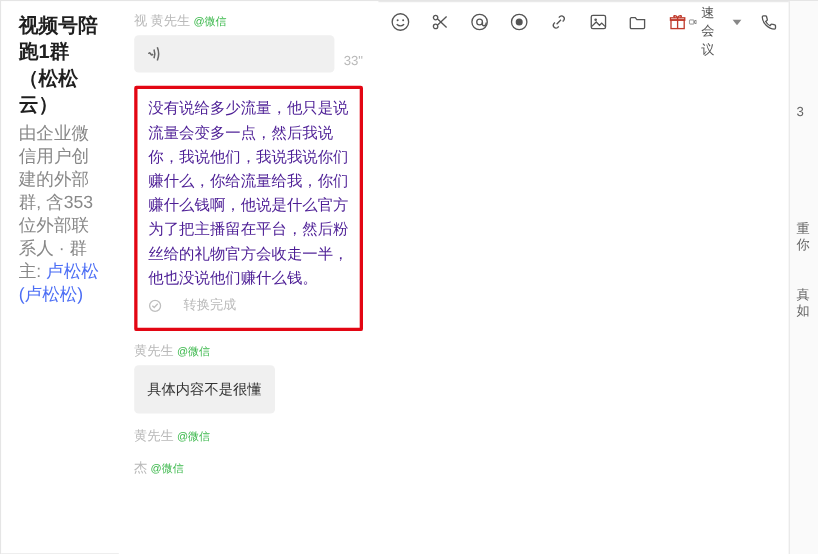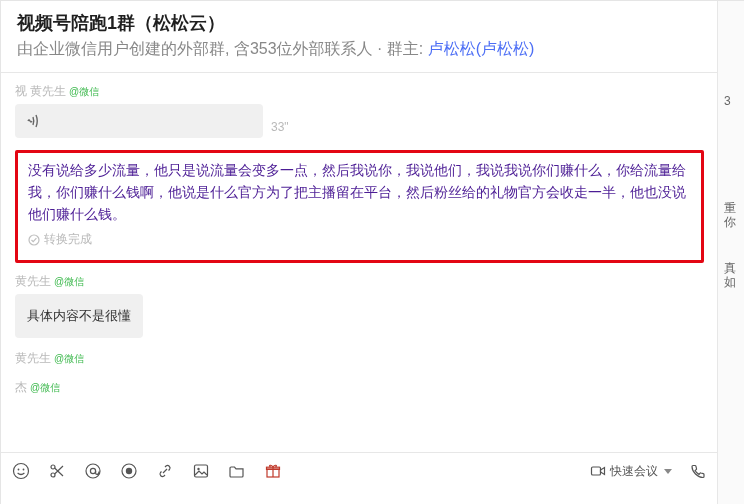--- a/index.html
+++ b/index.html
@@ -21,21 +21,21 @@
     width:744px;height:504px;overflow:hidden;
     font-family:-apple-system,BlinkMacSystemFont,"PingFang SC","Microsoft YaHei",sans-serif;
     font-size:13px;color:var(--text-main);background:var(--page-bg);
     position:relative;box-sizing:border-box;
     border-top:1px solid var(--border);border-left:1px solid var(--border);
   }
 
   
   .chat-column{
     position:absolute;left:0;top:0;width:717px;height:100%;
-    display:flex;flex-direction:column;
+    display:flex;flex-direction:row;
   }
   .right-panel{
     position:absolute;right:0;top:0;width:27px;height:100%;
     background:var(--right-panel-bg);border-left:1px solid var(--divider);
     overflow:hidden;padding:6px 0 0 6px;box-sizing:border-box;
     font-size:12px;color:#666;
   }
   .right-panel .rp-item{height:48px;display:flex;align-items:center;}
   .right-panel .rp-spacer{height:70px;}
 
@@ -80,21 +80,21 @@
 
   
   .highlight-box{
     border:3px solid var(--highlight);border-radius:2px;
     padding:6px 10px 12px 10px;margin:4px 0 10px 0;
   }
   .highlight-box .transcript{
     font-size:14px;line-height:22px;color:#4c1d95;
   }
   .highlight-box .status{
-    margin-top:6px;font-size:12px;color:var(--text-tertiary);display:flex;align-items:center;gap:4px;text-align:right;
+    margin-top:6px;font-size:12px;color:var(--text-tertiary);display:flex;align-items:center;gap:20px;text-align:right;
   }
   .status .check-icon{display:inline-flex;}
 
   
   .composer{
     border-top:1px solid var(--divider);
     padding:6px 10px 8px 10px;height:52px;box-sizing:border-box;
   }
   .toolbar{
     display:flex;justify-content:space-between;height:24px;

